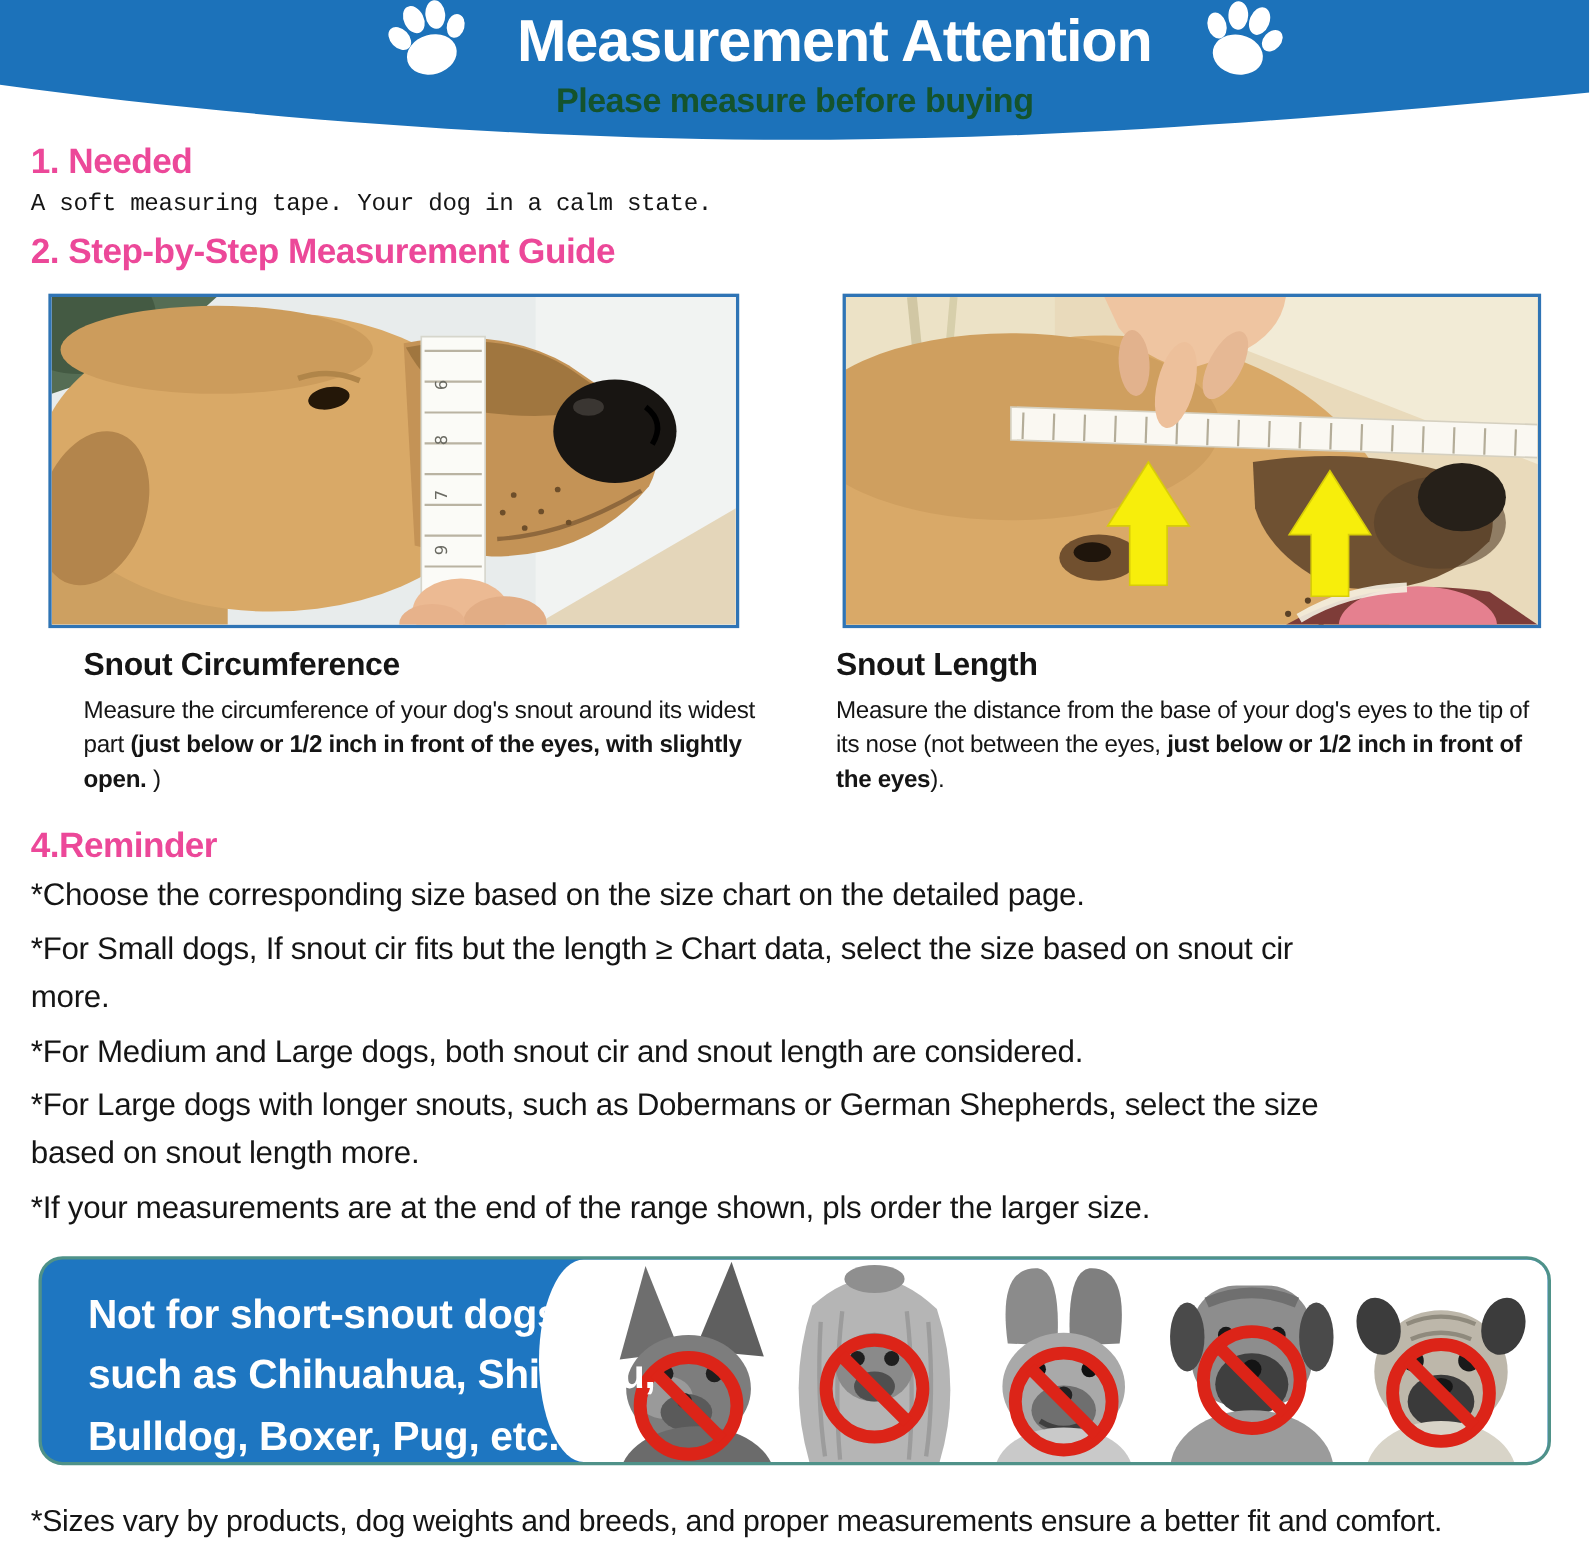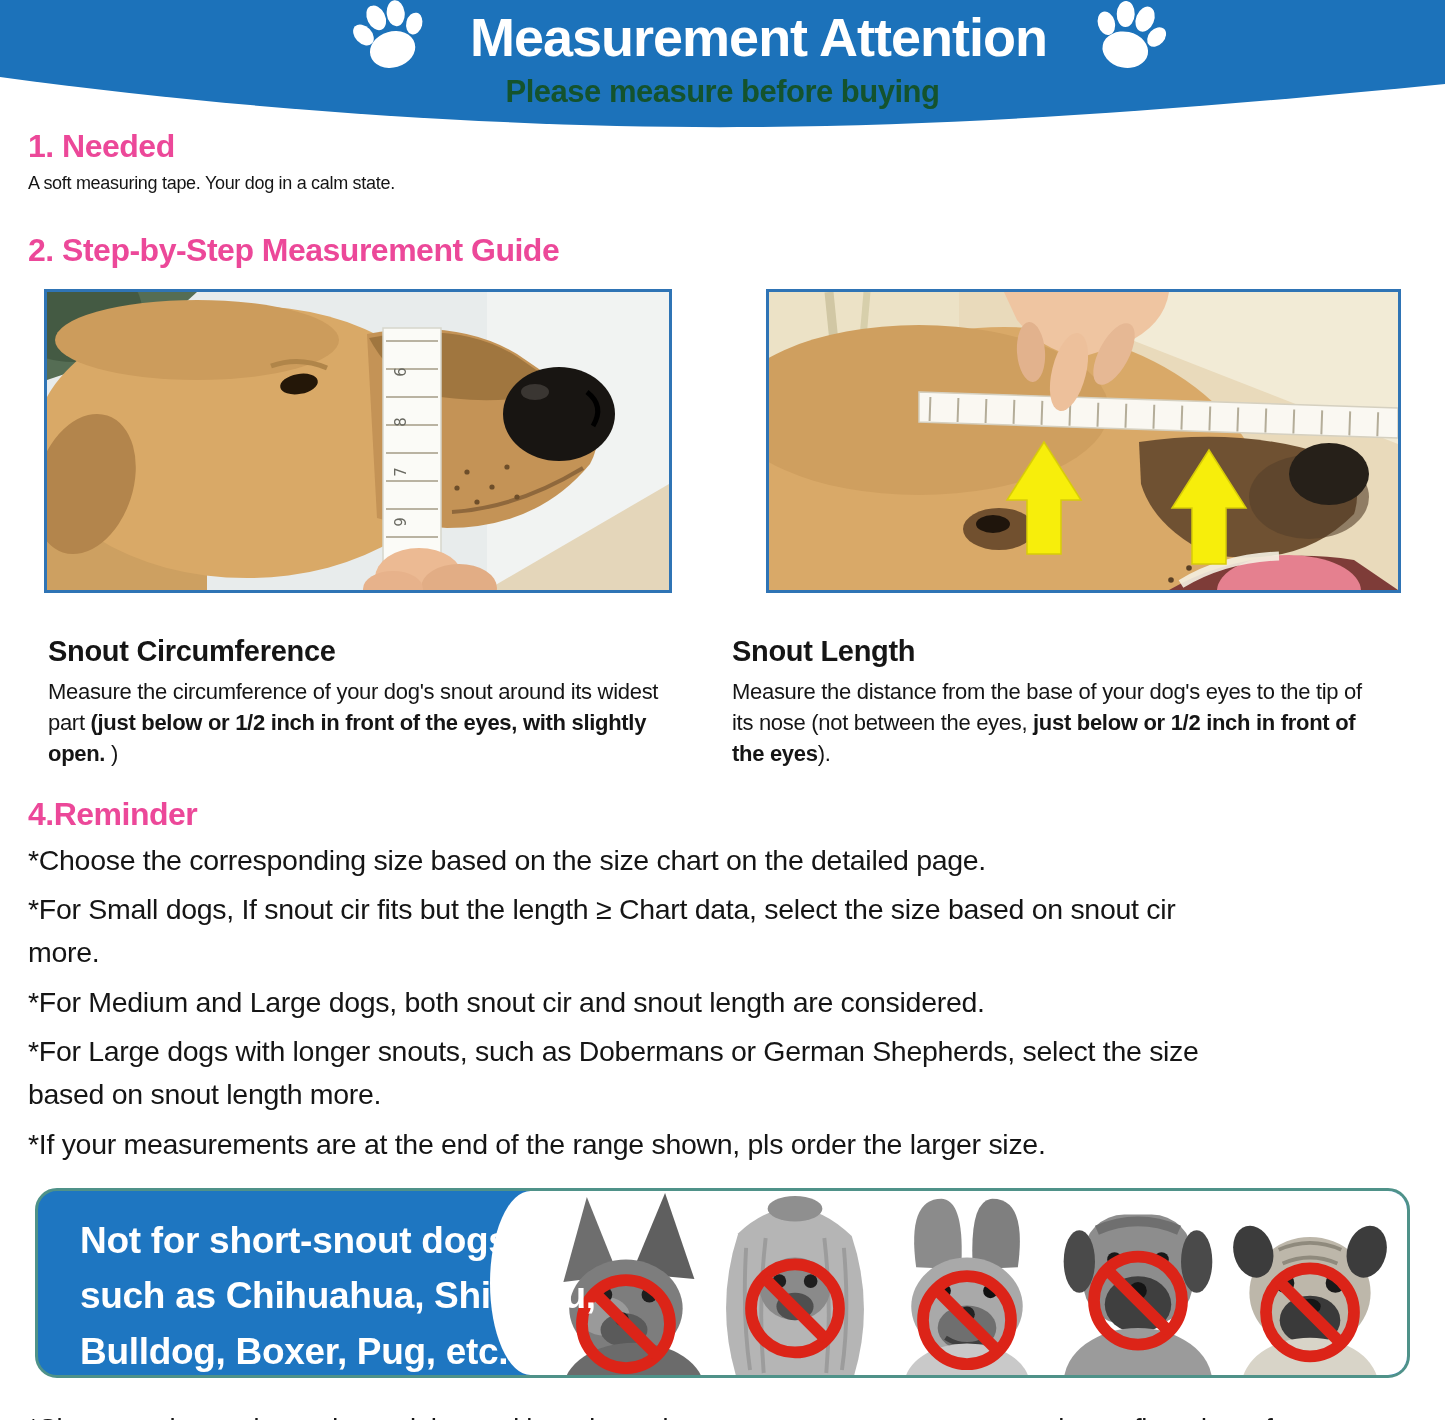--- a/index.html
+++ b/index.html
@@ -13,29 +13,29 @@
   .main-title{color:#fff;font-size:54px;font-weight:bold;letter-spacing:-1px;}
   .paw{width:74px;height:70px;}
   .paw.left{transform:rotate(-16deg);}
   .paw.right{transform:rotate(12deg);}
   .subtitle{position:absolute;top:74px;left:0;width:100%;text-align:center;color:#14532d;
             font-size:31px;font-weight:bold;letter-spacing:-0.5px;}
 
   
   .sec-h{color:#ec4899;font-size:32px;font-weight:bold;letter-spacing:-0.5px;margin:0 0 0 28px;}
   .h-needed{margin-top:0px;}
-  .body-text{font-size:18px;margin:8px 0 0 28px;letter-spacing:-0.3px;}
-  .h-guide{margin-top:38px;}
+  .body-text{font-size:22px;margin:8px 0 0 28px;letter-spacing:-0.3px;font-family:Liberation Mono, monospace;}
+  .h-guide{margin-top:12px;}
 
   
   .photos{display:flex;justify-content:space-between;padding:0 44px;margin-top:20px;}
   .photo{border:3px solid #2f74b5;background:#e9edee;overflow:hidden;line-height:0;}
 
   
-  .captions{display:flex;margin-top:42px;padding-left:48px;}
+  .captions{display:flex;margin-top:18px;padding-left:76px;}
   .cap{width:618px;}
   .cap.rightcol{margin-left:66px;width:648px;}
   .cap h3{font-size:29px;margin:0 0 8px 0;letter-spacing:-0.3px;}
   .cap p{font-size:22px;line-height:1.42;margin:0;letter-spacing:-0.3px;}
   .cap b{letter-spacing:-0.3px;}
 
   
   .h-reminder{margin-top:26px;}
   .reminder p{font-size:28.5px;line-height:1.52;margin:6px 0 0 28px;letter-spacing:-0.3px;white-space:pre-line;}
 

